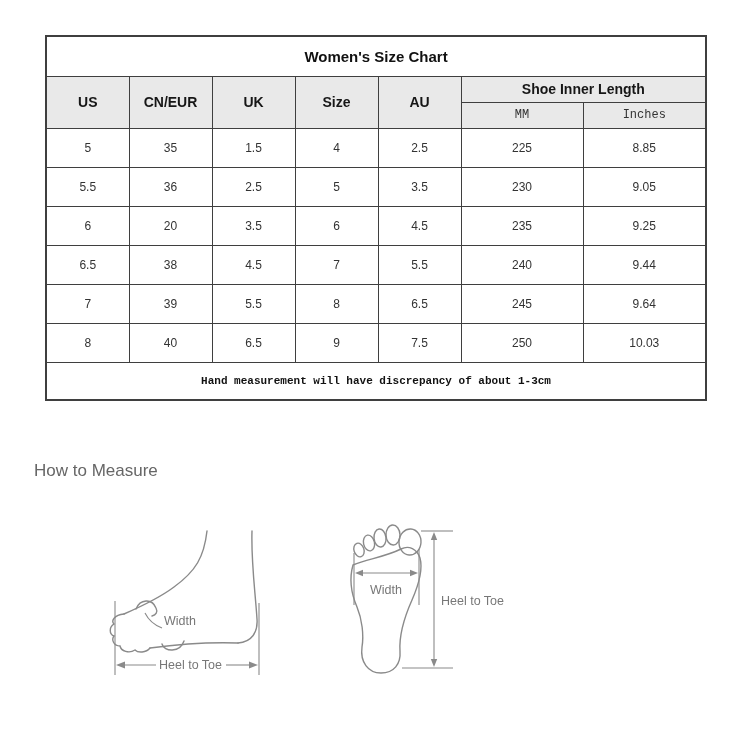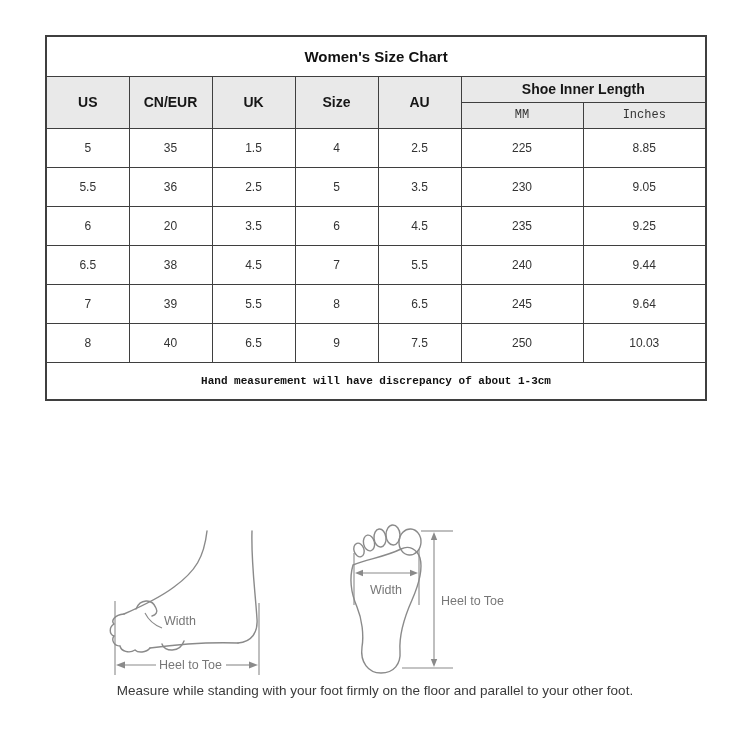--- a/index.html
+++ b/index.html
@@ -193,20 +193,21 @@
         <td>250</td>
         <td>10.03</td>
       </tr>
 
       <tr class="foot-row">
         <td colspan="7">Hand measurement will have discrepancy of about 1-3cm</td>
       </tr>
     </tbody>
   </table>
 
+  <div class="htm-heading">How to Measure</div>
 
   <svg class="side-foot-svg" width="190" height="160" viewBox="0 0 190 160">
     <g>
       <path class="diag-stroke" d="M107,6 C104,32 96,46 74,62 C58,74 40,82 24,89"></path>
       <path class="diag-stroke" d="M24,89 C14,90 11,96 14,99 C9,102 9,109 14,111 C11,115 14,121 20,121 C21,126 29,129 35,125 C38,128 46,128 50,123"></path>
       <path class="diag-stroke" d="M50,123 C80,119 112,117 138,118"></path>
       <path class="diag-stroke" d="M138,118 C152,117 158,107 157,94 C155,64 151,36 152,6"></path>
       <path class="diag-stroke" d="M36,84 C40,74 52,73 56,83 C58,87 56,90 52,91"></path>
       <path class="diag-stroke" d="M62,119 C64,127 80,128 84,116"></path>
       <path class="diag-thin" d="M62,103 C54,100 48,94 45,88"></path>
@@ -243,15 +244,14 @@
     <g>
       <line class="diag-thin" x1="76" y1="26" x2="108" y2="26"></line>
       <line class="diag-thin" x1="57" y1="163" x2="108" y2="163"></line>
       <line class="diag-thin" x1="89" y1="30" x2="89" y2="159"></line>
       <polygon class="diag-arrowhead" points="89,27 85.8,35 92.2,35"></polygon>
       <polygon class="diag-arrowhead" points="89,162 85.8,154 92.2,154"></polygon>
       <text class="diag-text" x="96" y="100">Heel to Toe</text>
     </g>
   </svg>
 
-  <div class="measure-caption">Measure while standing with your foot firmly on the floor and parallel to your other foot.</div>
 
 </div>
 
 </body></html>

